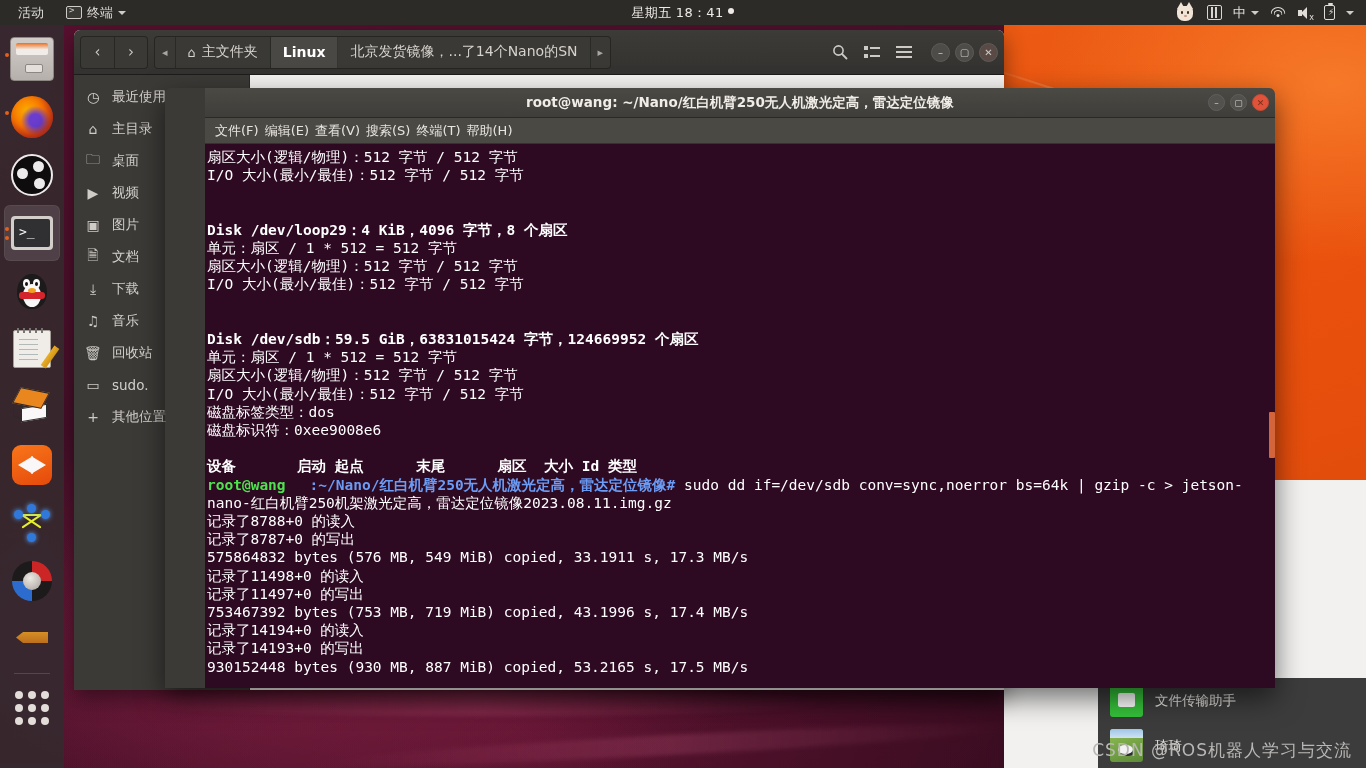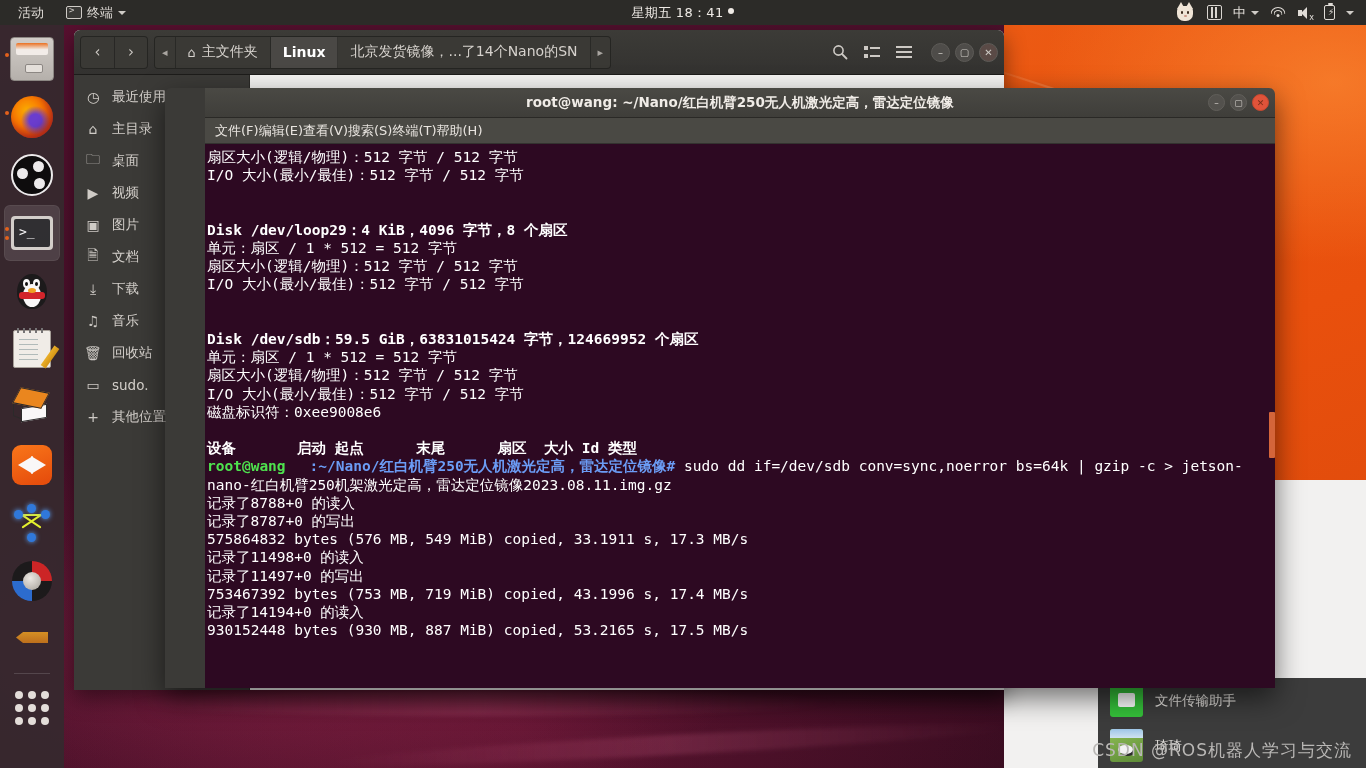--- a/index.html
+++ b/index.html
@@ -234,21 +234,21 @@
     height: 30px; background: linear-gradient(180deg,#4a4944,#3f3e3a);
     display:flex; align-items:center; justify-content:center; position:relative;
     border-bottom:1px solid #2a2926;
   }
   .term-title .t { color:#f0ece7; font-size:13.5px; font-weight:bold; }
   .term-title .tw { position:absolute; right:6px; display:flex; gap:5px;}
   .twbtn { width:17px;height:17px;border-radius:50%;background:#53514d;border:1px solid #615f5a;
     display:flex;align-items:center;justify-content:center;color:#d6d2cd;font-size:9px;}
   .twbtn.x { background:#e0533a; color:#7a2d18; border-color:#c9482f;}
   .term-menu {
-    height: 26px; background:#4a4944; display:flex; align-items:center; gap:0;
+    height: 26px; background:#4a4944; display:flex; align-items:center; gap:6px;
     padding-left: 10px; color:#e8e4df; font-size:13px;
     border-bottom:1px solid #33322f;
   }
   .term-body {
     height: 544px; background:#2d0922; position:relative; overflow:hidden;
     padding: 4px 0 0 0;
   }
   .term-line {
     font-family: "DejaVu Sans Mono", "Liberation Mono", monospace;
     font-size: 14.5px; line-height: 18.2px; color: #ffffff;
@@ -437,32 +437,34 @@
           <div class="term-line bold">Disk /dev/loop29：4 KiB，4096 字节，8 个扇区</div>
           <div class="term-line">单元：扇区 / 1 * 512 = 512 字节</div>
           <div class="term-line">扇区大小(逻辑/物理)：512 字节 / 512 字节</div>
           <div class="term-line">I/O 大小(最小/最佳)：512 字节 / 512 字节</div>
           <div class="term-line blank"></div>
           <div class="term-line blank"></div>
           <div class="term-line bold">Disk /dev/sdb：59.5 GiB，63831015424 字节，124669952 个扇区</div>
           <div class="term-line">单元：扇区 / 1 * 512 = 512 字节</div>
           <div class="term-line">扇区大小(逻辑/物理)：512 字节 / 512 字节</div>
           <div class="term-line">I/O 大小(最小/最佳)：512 字节 / 512 字节</div>
+          <div class="term-line">磁盘标签类型：dos</div>
           <div class="term-line">磁盘标识符：0xee9008e6</div>
           <div class="term-line blank"></div>
           <div class="term-line bold">设备       启动 起点      末尾      扇区  大小 Id 类型</div>
           <div class="term-line" style="white-space: pre-wrap;"><span class="prompt-user">root@wang</span><span class="prompt-path">:~/Nano/红白机臂250无人机激光定高，雷达定位镜像# </span><span>sudo dd if=/dev/sdb conv=sync,noerror bs=64k | gzip -c &gt; jetson-</span></div>
           <div class="term-line">nano-红白机臂250机架激光定高，雷达定位镜像2023.08.11.img.gz</div>
           <div class="term-line">记录了8788+0 的读入</div>
           <div class="term-line">记录了8787+0 的写出</div>
           <div class="term-line">575864832 bytes (576 MB, 549 MiB) copied, 33.1911 s, 17.3 MB/s</div>
           <div class="term-line">记录了11498+0 的读入</div>
           <div class="term-line">记录了11497+0 的写出</div>
           <div class="term-line">753467392 bytes (753 MB, 719 MiB) copied, 43.1996 s, 17.4 MB/s</div>
           <div class="term-line">记录了14194+0 的读入</div>
+          <div class="term-line">记录了14193+0 的写出</div>
           <div class="term-line">930152448 bytes (930 MB, 887 MiB) copied, 53.2165 s, 17.5 MB/s</div>
         </div>
       <div class="term-scroll">
         <div class="thumb"></div>
       </div>
     </div>
   </div>
 
   <div class="qq-panel">
     <div class="qq-row">

